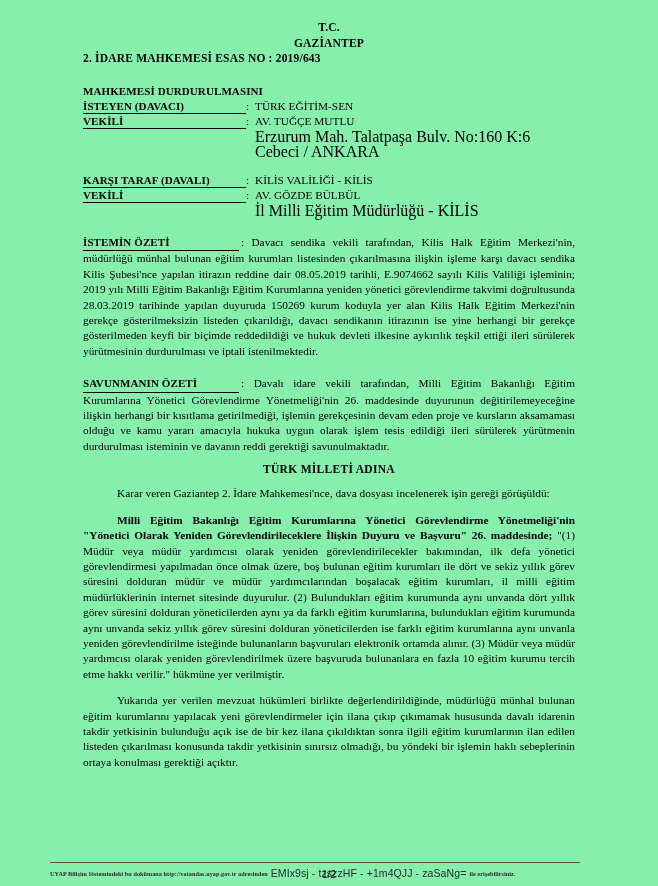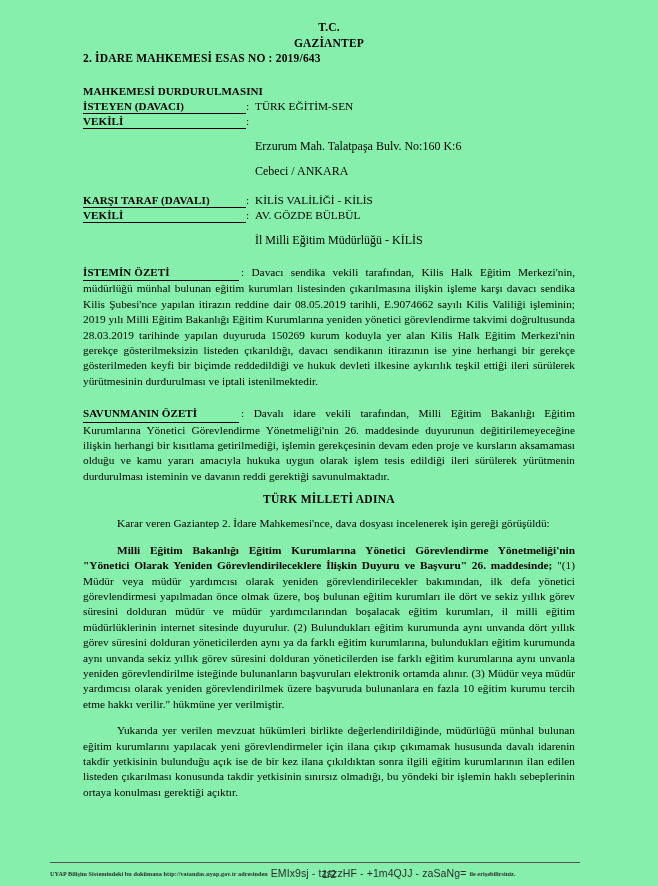--- a/index.html
+++ b/index.html
@@ -80,24 +80,23 @@
     flex: 0 0 9px;
     font-size: 11.3px;
   }
   .party-value {
     flex: 1 1 auto;
     font-size: 11.3px;
     white-space: nowrap;
   }
   .party-sub {
     margin-left: 172px;
-    font-size: 12px;
+    font-size: 16px;
     line-height: 15.5px;
     white-space: nowrap;
-    margin-top: 10px;
   }
 
   
   .summary {
     margin-top: 17px;
     font-size: 11.3px;
     line-height: 15.4px;
     text-align: justify;
     text-justify: inter-word;
   }
@@ -192,20 +191,21 @@
 
       <div class="party-row">
         <span class="party-label">İSTEYEN (DAVACI)</span>
         <span class="party-colon">:</span>
         <span class="party-value">TÜRK EĞİTİM-SEN</span>
       </div>
 
       <div class="party-row">
         <span class="party-label">VEKİLİ</span>
         <span class="party-colon">:</span>
+        <span class="party-value">AV. TUĞÇE MUTLU</span>
       </div>
 
       <div class="party-sub">Erzurum Mah. Talatpaşa Bulv. No:160 K:6</div>
       <div class="party-sub">Cebeci / ANKARA</div>
 
       <div style="height:13px"></div>
 
       <div class="party-row">
         <span class="party-label">KARŞI TARAF (DAVALI)</span>
         <span class="party-colon">:</span>

